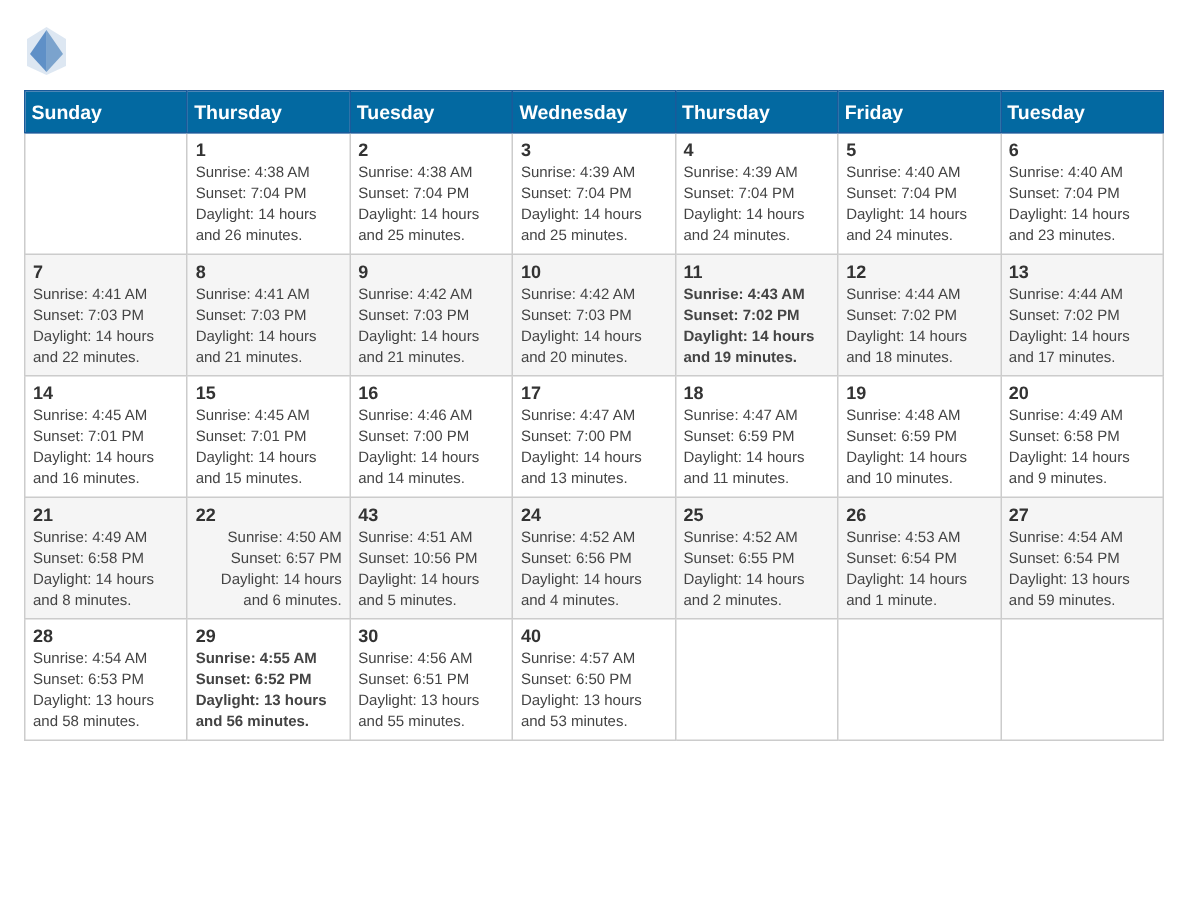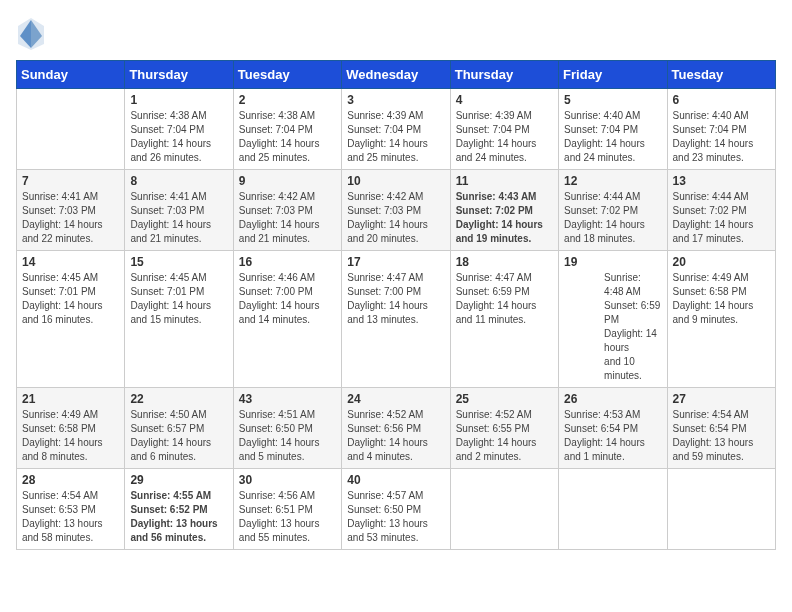--- a/index.html
+++ b/index.html
@@ -32,21 +32,21 @@
     .location-title {
       font-size: 16px;
       color: #555;
     }
     .calendar {
       width: 100%;
       border-collapse: collapse;
       border: 1px solid #ccc;
     }
     .calendar th {
-      background-color: #1d4ed8;
+      background-color: #0369a1;
       color: #fff;
       font-size: 13px;
       font-weight: bold;
       padding: 6px 4px;
       text-align: left;
       border: 1px solid #1a5a9a;
     }
     .calendar td {
       vertical-align: top;
       border: 1px solid #ccc;
@@ -252,21 +252,21 @@
         </td>
         <td>
           <span class="day-number">18</span>
           <div class="day-detail" style="white-space: pre-line;">Sunrise: 4:47 AM
 Sunset: 6:59 PM
 Daylight: 14 hours
 and 11 minutes.</div>
         </td>
         <td>
           <span class="day-number">19</span>
-          <div class="day-detail" style="white-space: pre-line; margin-left: 40px;">Sunrise: 4:48 AM
+          <div class="day-detail" style="white-space: pre-line;">Sunrise: 4:48 AM
 Sunset: 6:59 PM
 Daylight: 14 hours
 and 10 minutes.</div>
         </td>
         <td>
           <span class="day-number">20</span>
           <div class="day-detail" style="white-space: pre-line;">Sunrise: 4:49 AM
 Sunset: 6:58 PM
 Daylight: 14 hours
 and 9 minutes.</div>
@@ -275,29 +275,29 @@
       <tr>
         <td>
           <span class="day-number">21</span>
           <div class="day-detail" style="white-space: pre-line;">Sunrise: 4:49 AM
 Sunset: 6:58 PM
 Daylight: 14 hours
 and 8 minutes.</div>
         </td>
         <td>
           <span class="day-number">22</span>
-          <div class="day-detail" style="white-space: pre-line;">Sunrise: 4:50 AM
+          <div class="day-detail" style="white-space: pre-line; text-align: right;">Sunrise: 4:50 AM
 Sunset: 6:57 PM
 Daylight: 14 hours
 and 6 minutes.</div>
         </td>
         <td>
           <span class="day-number">43</span>
           <div class="day-detail" style="white-space: pre-line;">Sunrise: 4:51 AM
-Sunset: 6:50 PM
+Sunset: 10:56 PM
 Daylight: 14 hours
 and 5 minutes.</div>
         </td>
         <td>
           <span class="day-number">24</span>
           <div class="day-detail" style="white-space: pre-line;">Sunrise: 4:52 AM
 Sunset: 6:56 PM
 Daylight: 14 hours
 and 4 minutes.</div>
         </td>

